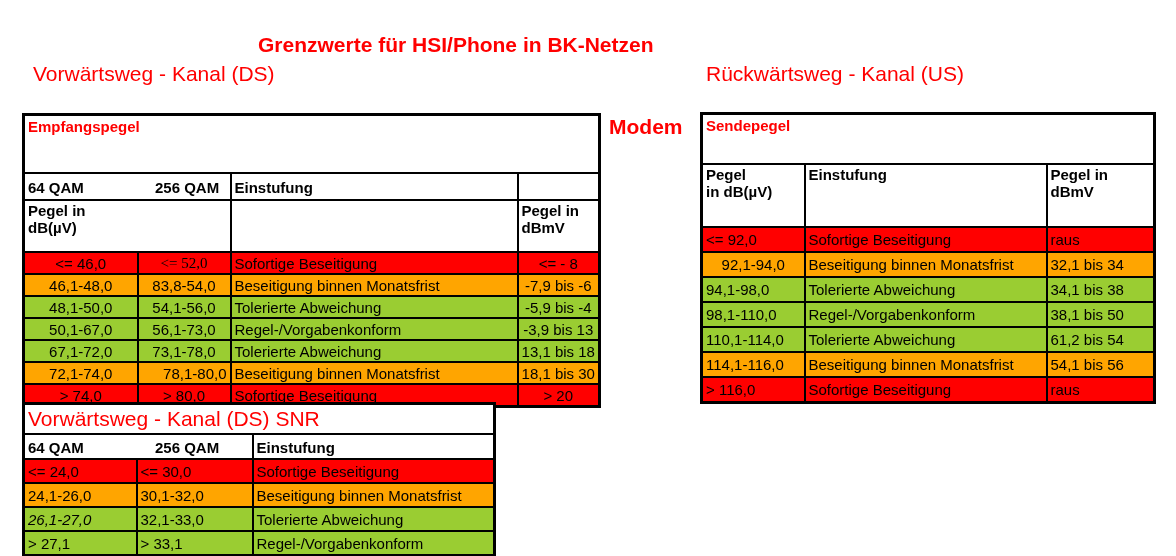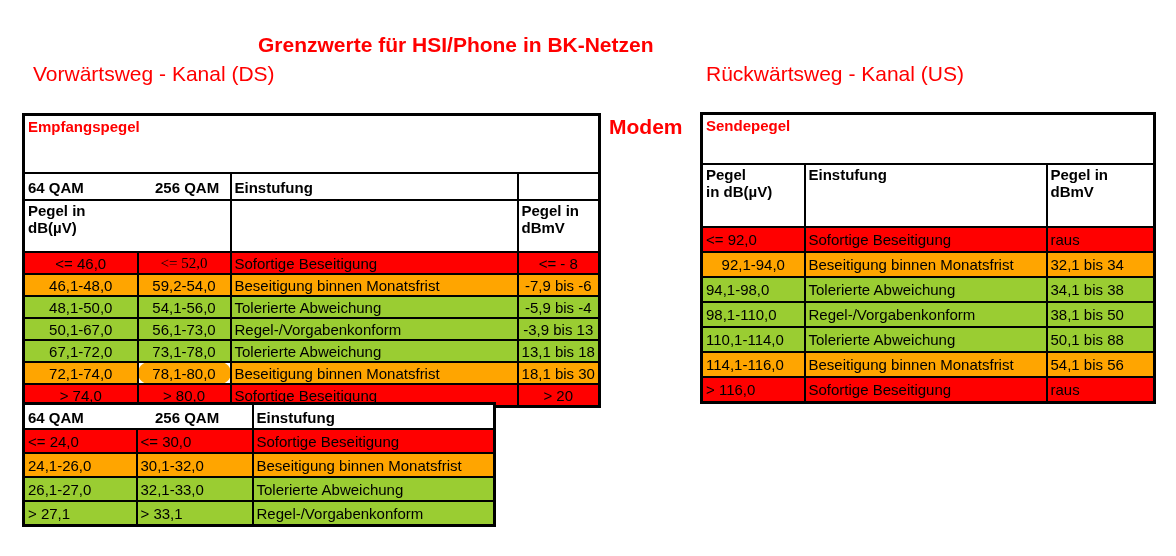--- a/index.html
+++ b/index.html
@@ -78,21 +78,21 @@
     </tbody>
     <tbody class="data">
         <tr style="background: rgb(255, 0, 0);">
           <td style="text-align: center;">&lt;= 46,0</td>
           <td style="text-align: center; font-family: Liberation Serif, serif;">&lt;= 52,0</td>
           <td style="text-align: left;">Sofortige Beseitigung</td>
           <td style="text-align: center;">&lt;= - 8</td>
         </tr>
         <tr style="background: rgb(255, 165, 0);">
           <td style="text-align: center;">46,1-48,0</td>
-          <td style="text-align: center;">59,2-54,0</td>
+          <td style="text-align: center;">83,8-54,0</td>
           <td style="text-align: left;">Beseitigung binnen Monatsfrist</td>
           <td style="text-align: center;">-7,9 bis -6</td>
         </tr>
         <tr style="background: rgb(154, 205, 50);">
           <td style="text-align: center;">48,1-50,0</td>
           <td style="text-align: center;">54,1-56,0</td>
           <td style="text-align: left;">Tolerierte Abweichung</td>
           <td style="text-align: center;">-5,9 bis -4</td>
         </tr>
         <tr style="background: rgb(154, 205, 50);">
@@ -102,21 +102,21 @@
           <td style="text-align: center;">-3,9 bis 13</td>
         </tr>
         <tr style="background: rgb(154, 205, 50);">
           <td style="text-align: center;">67,1-72,0</td>
           <td style="text-align: center;">73,1-78,0</td>
           <td style="text-align: left;">Tolerierte Abweichung</td>
           <td style="text-align: center;">13,1 bis 18</td>
         </tr>
         <tr style="background: rgb(255, 165, 0);">
           <td style="text-align: center;">72,1-74,0</td>
-          <td style="text-align: center; border-radius: 11px;">78,1-80,0</td>
+          <td style="text-align: right;">78,1-80,0</td>
           <td style="text-align: left;">Beseitigung binnen Monatsfrist</td>
           <td style="text-align: center;">18,1 bis 30</td>
         </tr>
         <tr style="background: rgb(255, 0, 0);">
           <td style="text-align: center;">&gt; 74,0</td>
           <td style="text-align: center;">&gt; 80,0</td>
           <td style="text-align: left;">Sofortige Beseitigung</td>
           <td style="text-align: center;">&gt; 20</td>
         </tr>
       </tbody>
@@ -157,21 +157,21 @@
           <td style="text-align: left;">34,1 bis 38</td>
         </tr>
         <tr style="background: rgb(154, 205, 50);">
           <td style="text-align: left;">98,1-110,0</td>
           <td style="text-align: left;">Regel-/Vorgabenkonform</td>
           <td style="text-align: left;">38,1 bis 50</td>
         </tr>
         <tr style="background: rgb(154, 205, 50);">
           <td style="text-align: left;">110,1-114,0</td>
           <td style="text-align: left;">Tolerierte Abweichung</td>
-          <td style="text-align: left;">50,1 bis 88</td>
+          <td style="text-align: left;">61,2 bis 54</td>
         </tr>
         <tr style="background: rgb(255, 165, 0);">
           <td style="text-align: left;">114,1-116,0</td>
           <td style="text-align: left;">Beseitigung binnen Monatsfrist</td>
           <td style="text-align: left;">54,1 bis 56</td>
         </tr>
         <tr style="background: rgb(255, 0, 0);">
           <td style="text-align: left;">&gt; 116,0</td>
           <td style="text-align: left;">Sofortige Beseitigung</td>
           <td style="text-align: left;">raus</td>
@@ -179,38 +179,41 @@
       </tbody>
   </table>
 
   <table class="tbl snr-table">
     <colgroup>
       <col style="width:113px">
         <col style="width:116px">
         <col style="width:242px">
     </colgroup>
     <tbody>
+      <tr class="title-row">
+        <td colspan="3">Vorwärtsweg - Kanal (DS) SNR</td>
+      </tr>
       <tr class="hdr">
         <td colspan="2"><span class="qam64-span">64 QAM</span><span>256 QAM</span></td>
         <td>Einstufung</td>
       </tr>
     </tbody>
     <tbody class="data">
         <tr style="background: rgb(255, 0, 0);">
           <td style="text-align: left;">&lt;= 24,0</td>
           <td style="text-align: left;">&lt;= 30,0</td>
           <td style="text-align: left;">Sofortige Beseitigung</td>
         </tr>
         <tr style="background: rgb(255, 165, 0);">
           <td style="text-align: left;">24,1-26,0</td>
           <td style="text-align: left;">30,1-32,0</td>
           <td style="text-align: left;">Beseitigung binnen Monatsfrist</td>
         </tr>
         <tr style="background: rgb(154, 205, 50);">
-          <td style="text-align: left;">26,1-27,0</td>
+          <td style="text-align: left; font-style: italic;">26,1-27,0</td>
           <td style="text-align: left;">32,1-33,0</td>
           <td style="text-align: left;">Tolerierte Abweichung</td>
         </tr>
         <tr style="background: rgb(154, 205, 50);">
           <td style="text-align: left;">&gt; 27,1</td>
           <td style="text-align: left;">&gt; 33,1</td>
           <td style="text-align: left;">Regel-/Vorgabenkonform</td>
         </tr>
       </tbody>
   </table>

